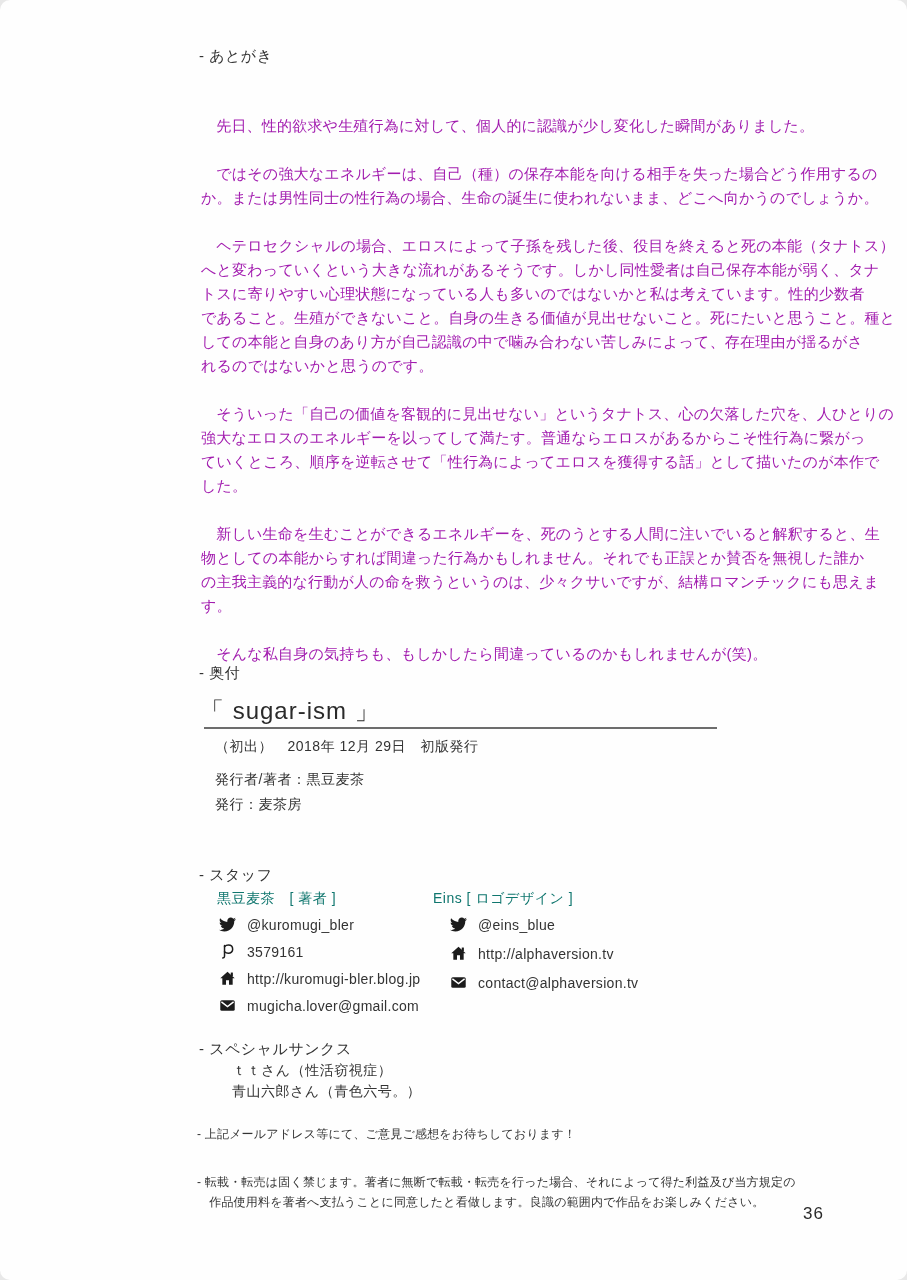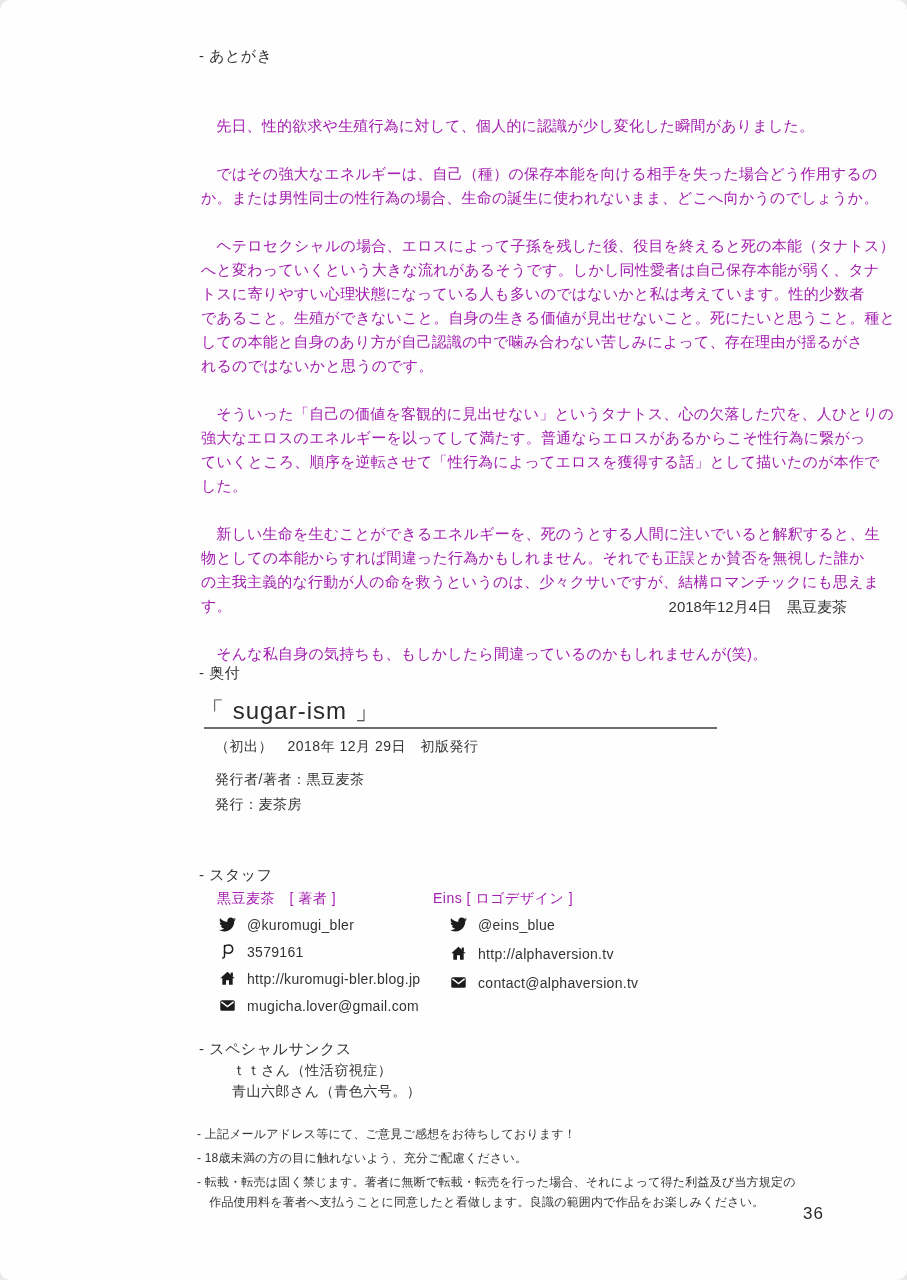--- a/index.html
+++ b/index.html
@@ -14,21 +14,21 @@
   .sec-header{font-size:15px;letter-spacing:0.5px;color:#333;}
   .bodytext{
     width:700px;font-size:15px;line-height:24px;letter-spacing:0.2px;
     white-space:pre-line;color:#a21caf;
   }
   .bodytext p{margin:0;}
   .signature{width:662px;text-align:right;font-size:15px;padding-right:16px;box-sizing:border-box;color:#333;}
   .book-title{font-size:24px;font-weight:400;letter-spacing:1px;color:#2a2a2a;}
   .title-rule{height:2px;background:#6d6d6d;}
   .colophon-line{font-size:14px;letter-spacing:0.5px;color:#333;}
-  .staff-name{font-size:14px;letter-spacing:0.5px;color:#a21caf;}
+  .staff-name{font-size:14px;letter-spacing:0.5px;color:#0f766e;}
   .contact-row{position:absolute;display:flex;align-items:center;gap:11px;}
   .cicon{width:17px;height:17px;display:inline-block;color:#1c1c1c;flex:0 0 17px;}
   .cicon svg{width:17px;height:17px;display:block;}
   .cval{font-size:14px;letter-spacing:0.3px;color:#333;white-space:nowrap;}
   .thanks-line{font-size:14px;letter-spacing:0.5px;color:#333;}
   .note{font-size:12px;line-height:20px;letter-spacing:0.2px;white-space:pre-line;color:#333;}
   .pagenum{font-size:17px;letter-spacing:1px;color:#2a2a2a;text-align:center;}
 </style>
 </head>
 <body>
@@ -51,21 +51,20 @@
 強大なエロスのエネルギーを以ってして満たす。普通ならエロスがあるからこそ性行為に繋がっ
 ていくところ、順序を逆転させて「性行為によってエロスを獲得する話」として描いたのが本作で
 した。</p>
     <p>　新しい生命を生むことができるエネルギーを、死のうとする人間に注いでいると解釈すると、生
 物としての本能からすれば間違った行為かもしれません。それでも正誤とか賛否を無視した誰か
 の主我主義的な行動が人の命を救うというのは、少々クサいですが、結構ロマンチックにも思えま
 す。</p>
     <p>　そんな私自身の気持ちも、もしかしたら間違っているのかもしれませんが(笑)。</p>
   </div>
 
-  <div class="abs signature" style="left:201px;top:598px;">2018年12月4日　黒豆麦茶</div>
 
   <div class="abs sec-header" style="left:199px;top:664px;">- 奥付</div>
 
   <div class="abs book-title" style="left:200px;top:695px;">「 sugar-ism 」</div>
 
   <div class="abs title-rule" style="left:204px;top:727px;width:513px;"></div>
 
   <div class="abs colophon-line" style="left:215px;top:738px;">（初出）　2018年 12月 29日　初版発行</div>
 
   <div class="abs colophon-line" style="left:215px;top:771px;">発行者/著者：黒豆麦茶</div>
@@ -147,20 +146,19 @@
   </div>
 
   <div class="abs sec-header" style="left:199px;top:1040px;">- スペシャルサンクス</div>
 
   <div class="abs thanks-line" style="left:232px;top:1062px;">ｔｔさん（性活窃視症）</div>
 
   <div class="abs thanks-line" style="left:232px;top:1083px;">青山六郎さん（青色六号。）</div>
 
   <div class="abs note" style="left:197px;top:1124px;">- 上記メールアドレス等にて、ご意見ご感想をお待ちしております！</div>
 
-  <div class="abs note" style="left:197px;top:1148px;">- 18歳未満の方の目に触れないよう、充分ご配慮ください。</div>
 
   <div class="abs note" style="left:197px;top:1172px;">- 転載・転売は固く禁じます。著者に無断で転載・転売を行った場合、それによって得た利益及び当方規定の
 　作品使用料を著者へ支払うことに同意したと看做します。良識の範囲内で作品をお楽しみください。</div>
 
   <div class="abs pagenum" style="left:803px;top:1204px;">36</div>
 
 </div>
 
 </body></html>

